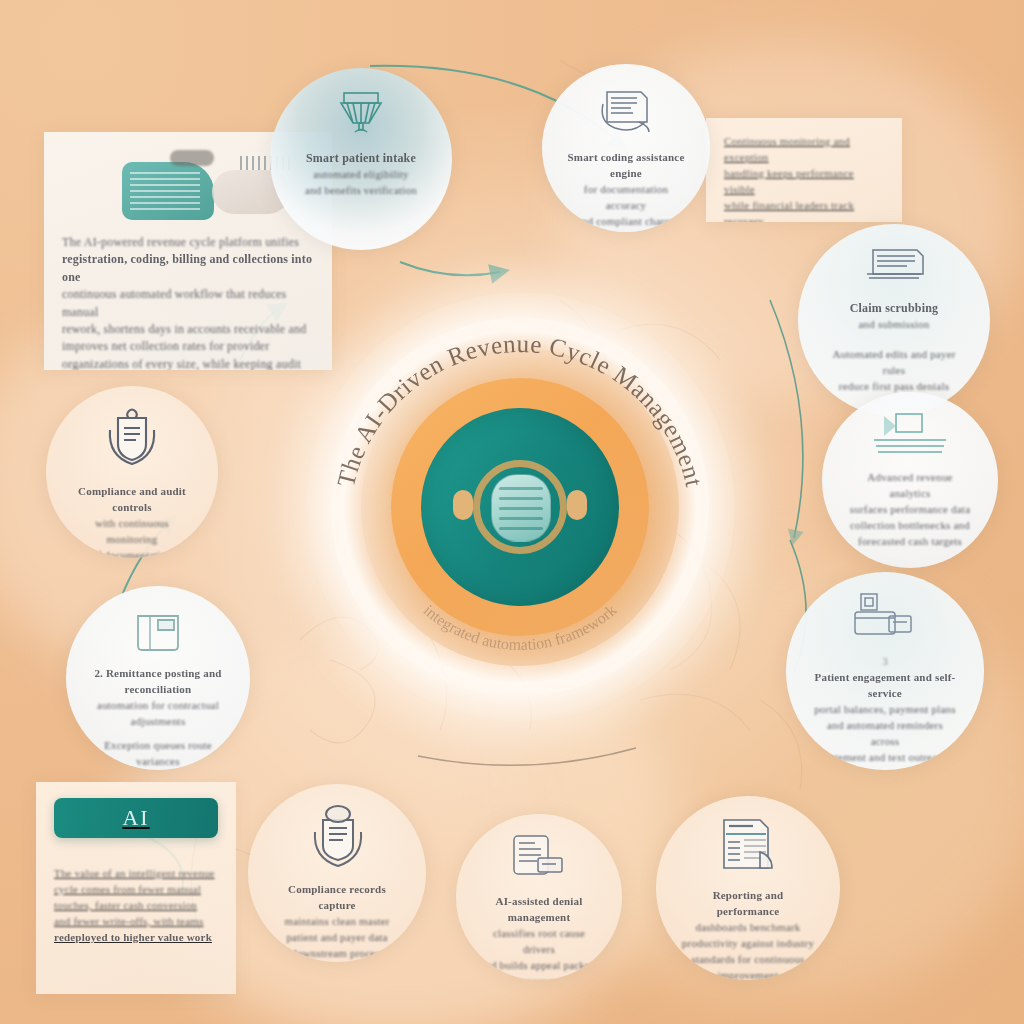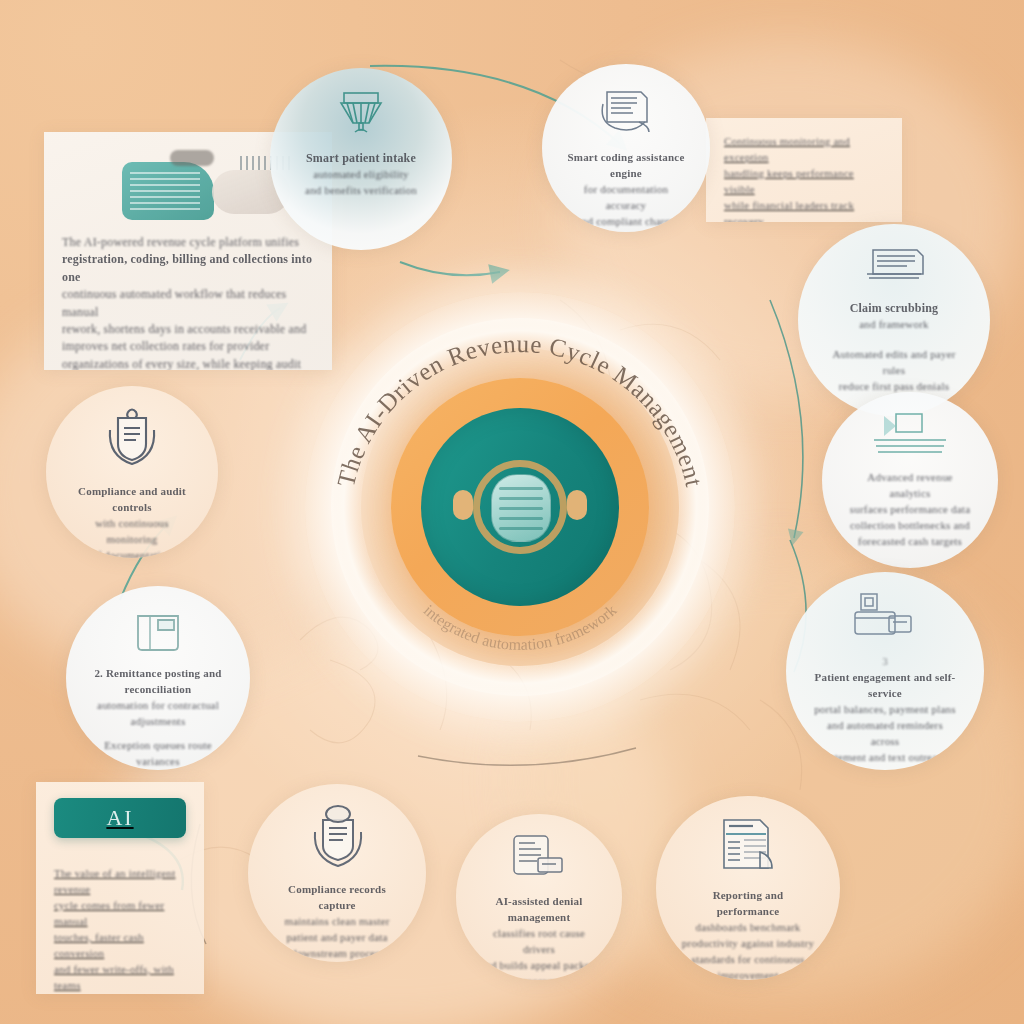--- a/index.html
+++ b/index.html
@@ -252,21 +252,21 @@
       <svg width="74" height="44" viewBox="0 0 74 44">
         <g fill="none" stroke="#3b4e66" stroke-width="1.5" opacity=".8">
           <path d="M16 6 h44 l6 6 v18 h-50 z"></path>
           <path d="M20 12 h38 M20 17 h38 M20 22 h30"></path>
           <path d="M10 30 h54 M12 34 h50"></path>
         </g>
       </svg>
     </div>
     <div class="lines">
       <div class="blurtxt s12 head">Claim scrubbing</div>
-      <div class="blurtxt s11">and framework</div>
+      <div class="blurtxt s11">and submission</div>
       <div style="height:14px"></div>
       <div class="blurtxt s11">Automated edits and payer rules</div>
       <div class="blurtxt s11">reduce first pass denials</div>
     </div>
   </div>
 
   <div class="node node-white" style="left:822px;top:392px;width:176px;height:176px;">
     <div class="icon">
       <svg width="80" height="46" viewBox="0 0 80 46">
         <g fill="none" stroke="#2f8d84" stroke-width="1.5" opacity=".75">
@@ -336,21 +336,21 @@
     </div>
     <div class="lines">
       <div class="blurtxt s11 head">2. Remittance posting and reconciliation</div>
       <div class="blurtxt s11">automation for contractual adjustments</div>
       <div style="height:8px"></div>
       <div class="blurtxt s11">Exception queues route variances</div>
       <div class="blurtxt s11">to the appropriate work teams</div>
     </div>
   </div>
 
-  <div class="panel panel-cream" style="left:36px;top:782px;width:168px;height:212px;">
+  <div class="panel panel-cream" style="left:36px;top:782px;width:200px;height:212px;">
     <div class="ai-banner">
       <span>AI</span>
     </div>
     <div style="margin-top:28px">
       <div class="blurtxt s11">The value of an intelligent revenue</div>
       <div class="blurtxt s11">cycle comes from fewer manual</div>
       <div class="blurtxt s11">touches, faster cash conversion</div>
       <div class="blurtxt s11">and fewer write-offs, with teams</div>
       <div class="blurtxt s11 head">redeployed to higher value work</div>
 

